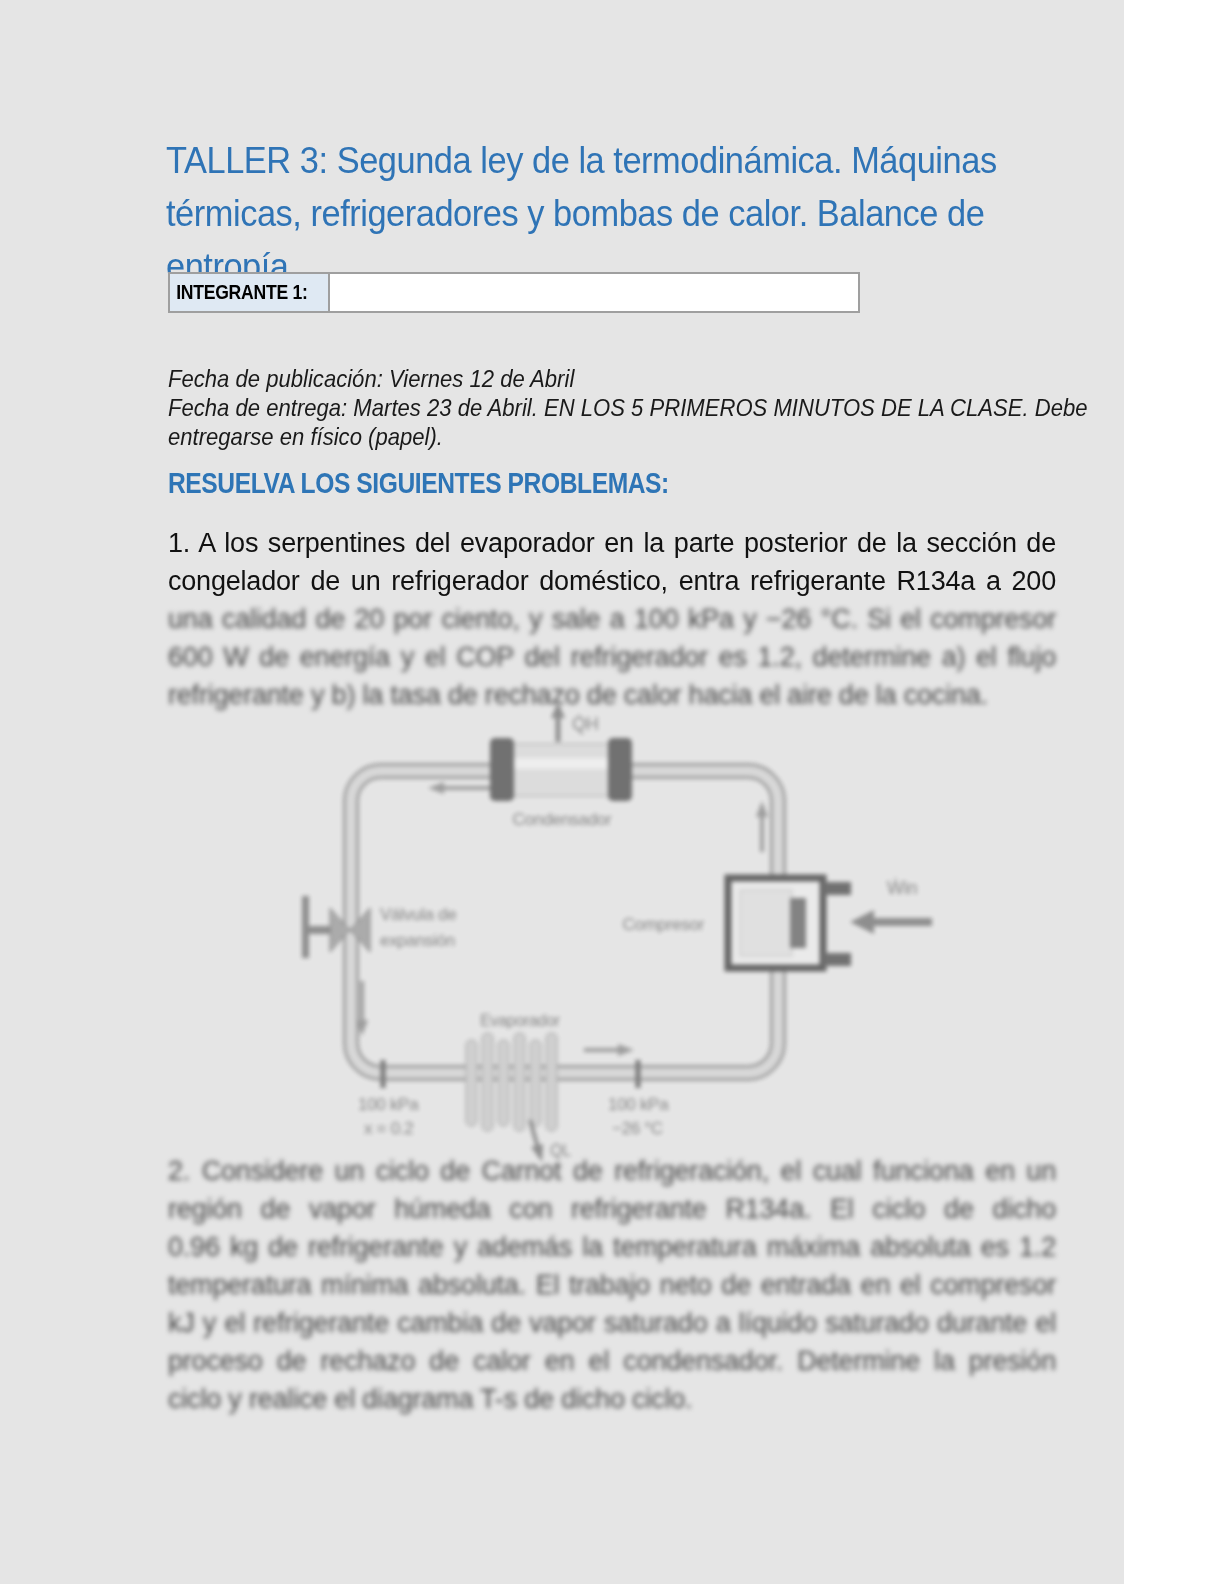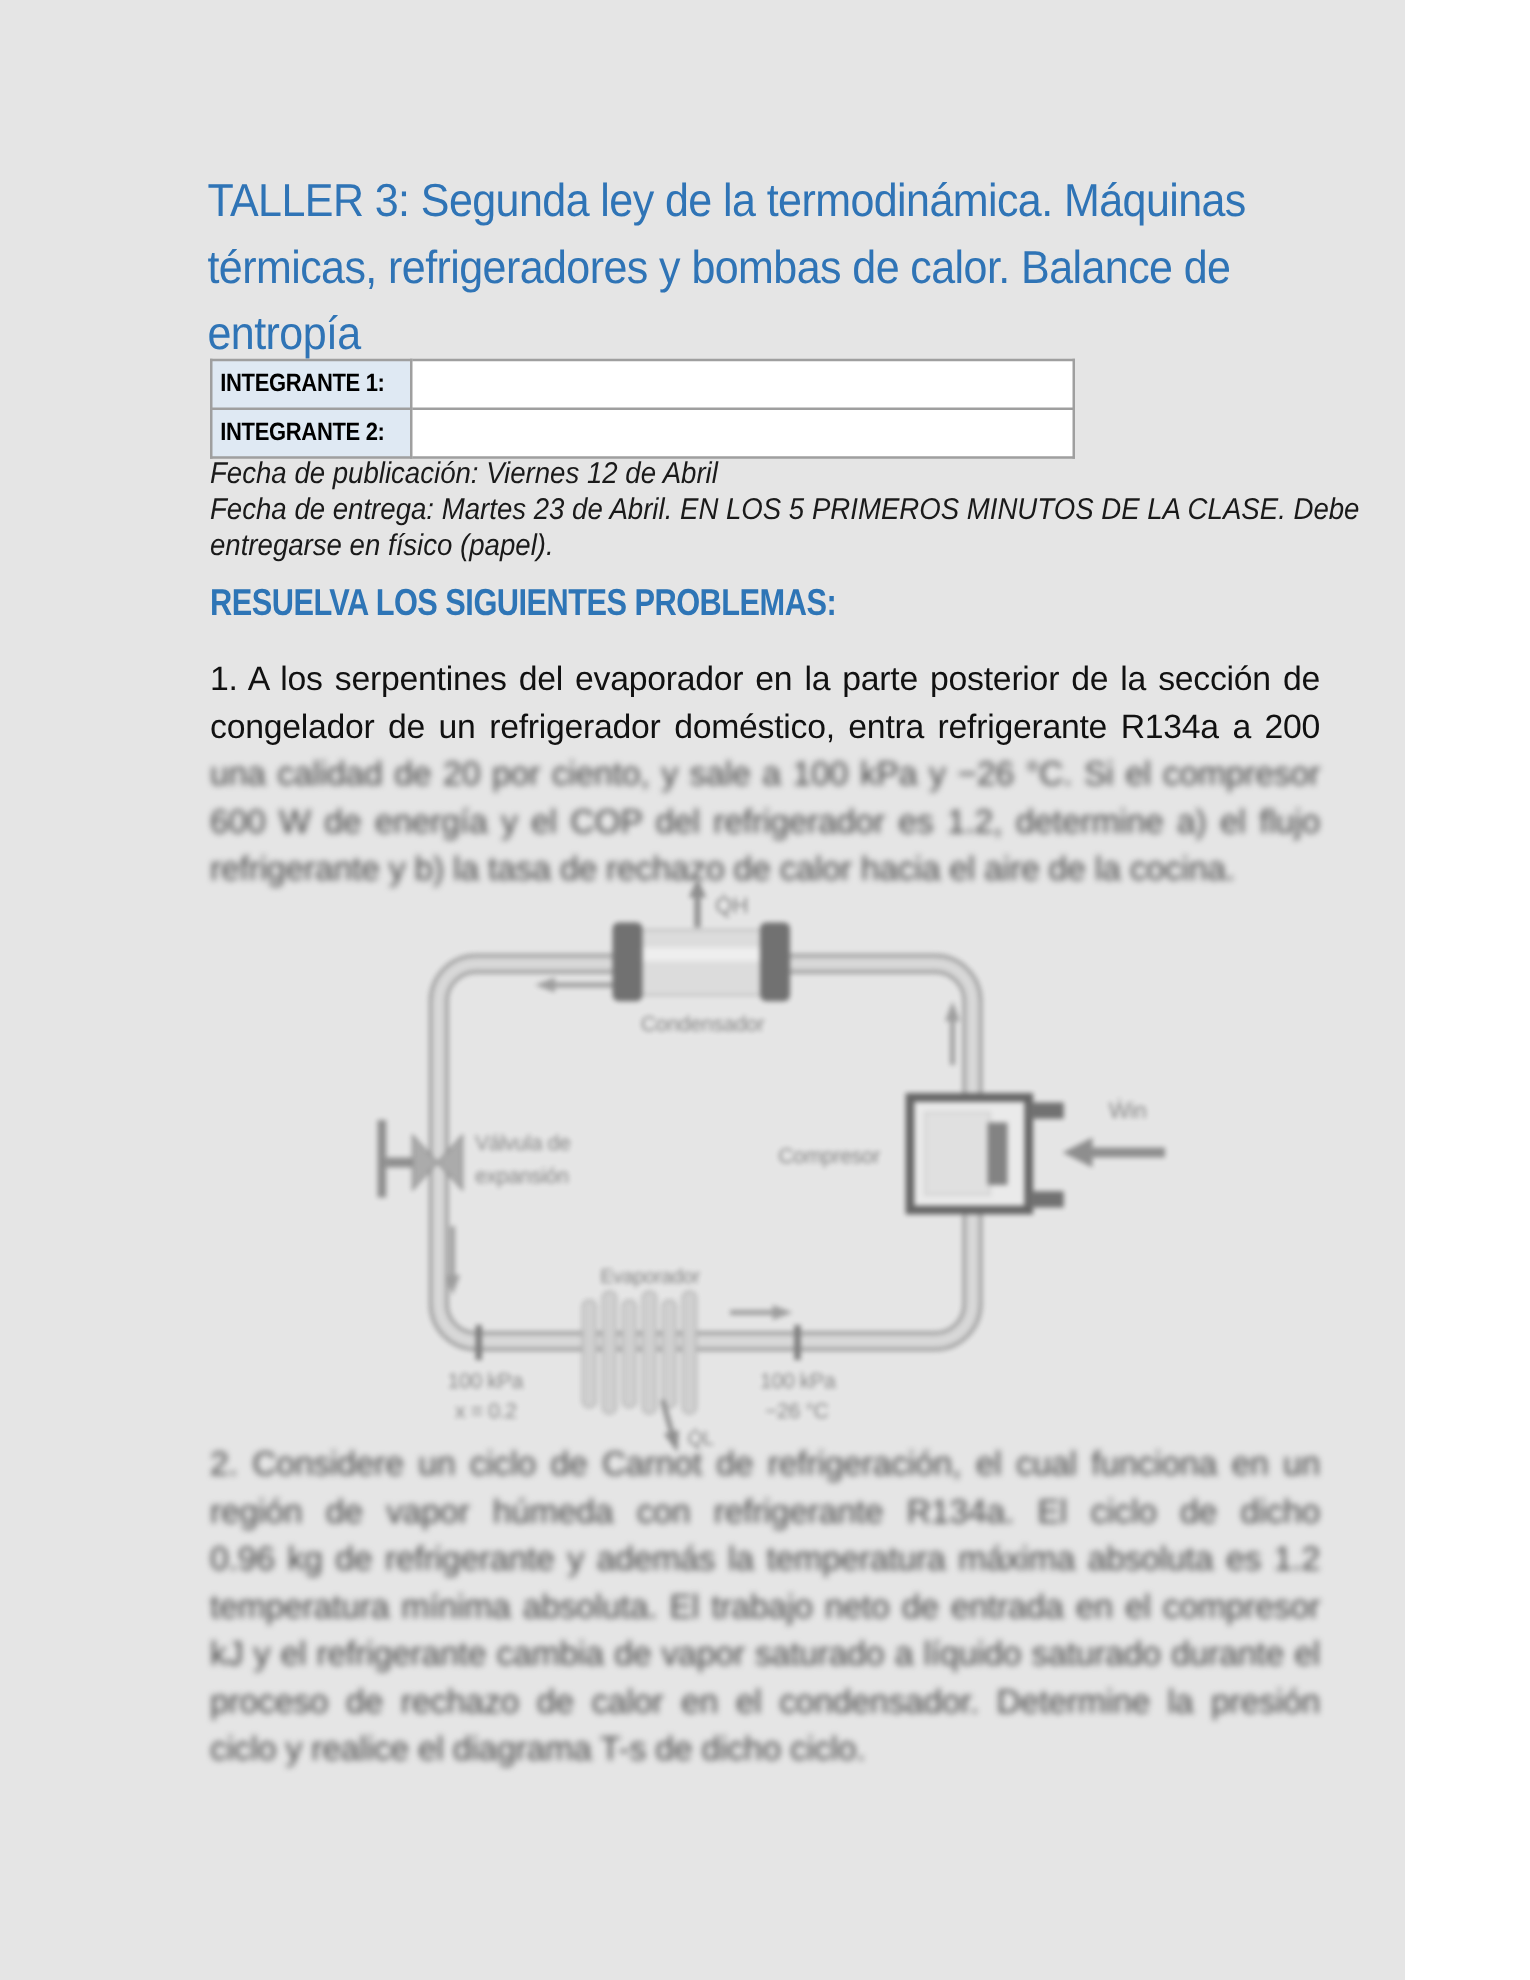--- a/index.html
+++ b/index.html
@@ -5,21 +5,21 @@
   html,body{margin:0;padding:0;background:#ffffff;}
   .page{position:relative;width:1124px;height:1584px;background:#e5e5e5;overflow:hidden;
         font-family:"Liberation Sans", sans-serif;color:#161616;}
 
   
   .title{position:absolute;left:166px;top:134px;color:#2F74B6;}
   .title .tline{font-size:37px;line-height:53px;letter-spacing:-0.5px;white-space:nowrap;
                 transform:scaleX(0.93);transform-origin:left top;font-weight:400;}
 
   
-  .members{position:absolute;left:168px;top:287px;width:692px;border-collapse:collapse;}
+  .members{position:absolute;left:168px;top:272px;width:692px;border-collapse:collapse;}
   .members td{border:2px solid #9f9f9f;height:37px;padding:0;}
   .members td.lbl{width:158px;background:#dfe9f3;}
   .members td.lbl .t{font-weight:bold;font-size:20px;letter-spacing:-0.3px;padding-left:7px;
                      transform:scaleX(0.88);transform-origin:left center;white-space:nowrap;color:#000;}
   .members td.val{background:#ffffff;}
 
   
   .dates{position:absolute;left:168px;top:364px;font-style:italic;}
   .dates .dline{font-size:24px;line-height:29px;white-space:nowrap;color:#1a1a1a;
                 transform:scaleX(0.92);transform-origin:left top;}
@@ -51,28 +51,20 @@
     <div class="tline">TALLER 3: Segunda ley de la termodinámica. Máquinas</div>
     <div class="tline">térmicas, refrigeradores y bombas de calor. Balance de</div>
     <div class="tline">entropía</div>
   </div>
 
   <table class="members">
     <tbody>
         <tr>
       <td class="lbl">
         <div class="t">INTEGRANTE 1:</div>
-      </td>
-      <td class="val">
-        <span></span>
-      </td>
-    </tr>
-    <tr>
-      <td class="lbl">
-        <div class="t">INTEGRANTE 2:</div>
       </td>
       <td class="val">
         <span></span>
       </td>
     </tr>
   </tbody>
     </table>
 
   <div class="dates">
     <div class="dline">Fecha de publicación: Viernes 12 de Abril</div>

